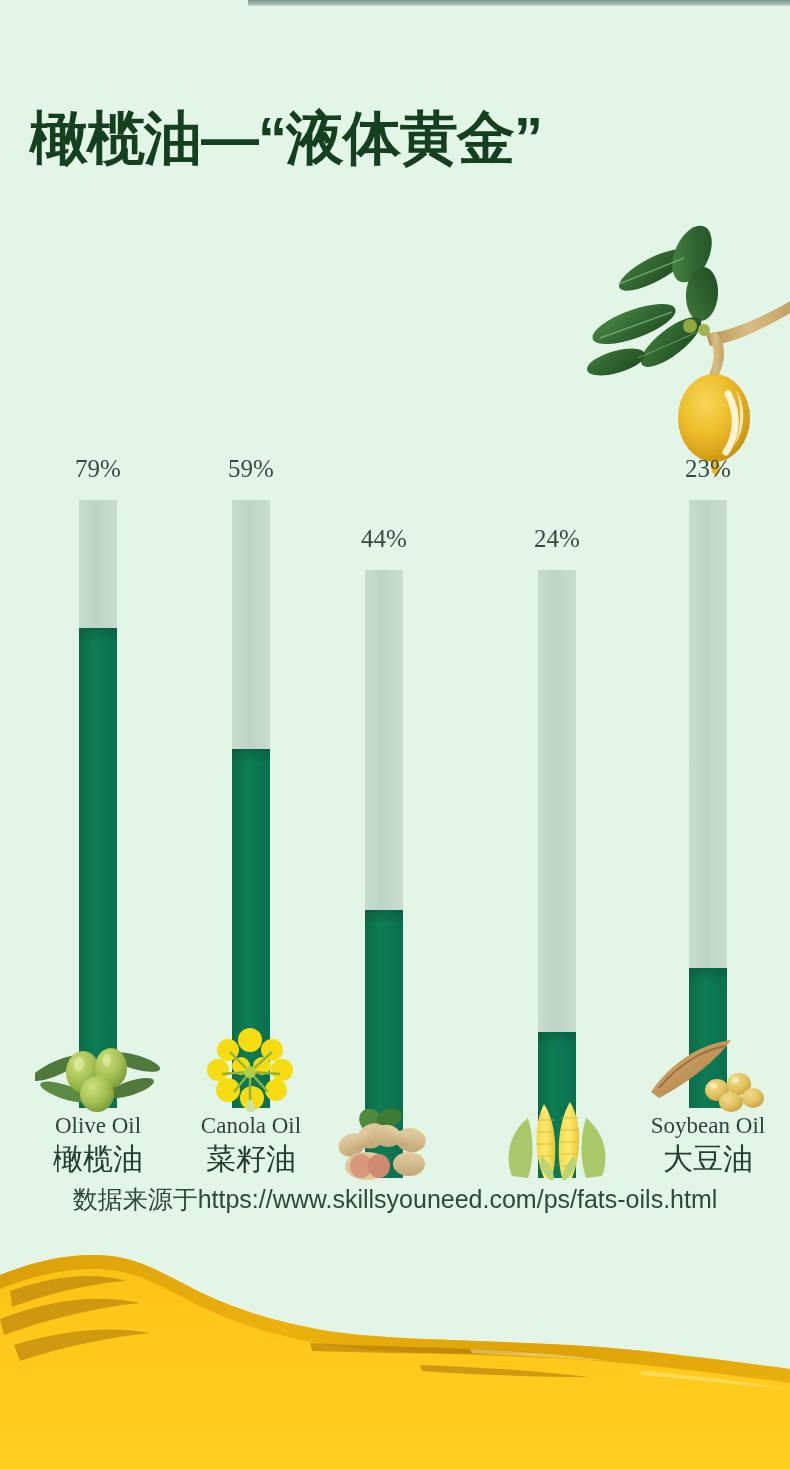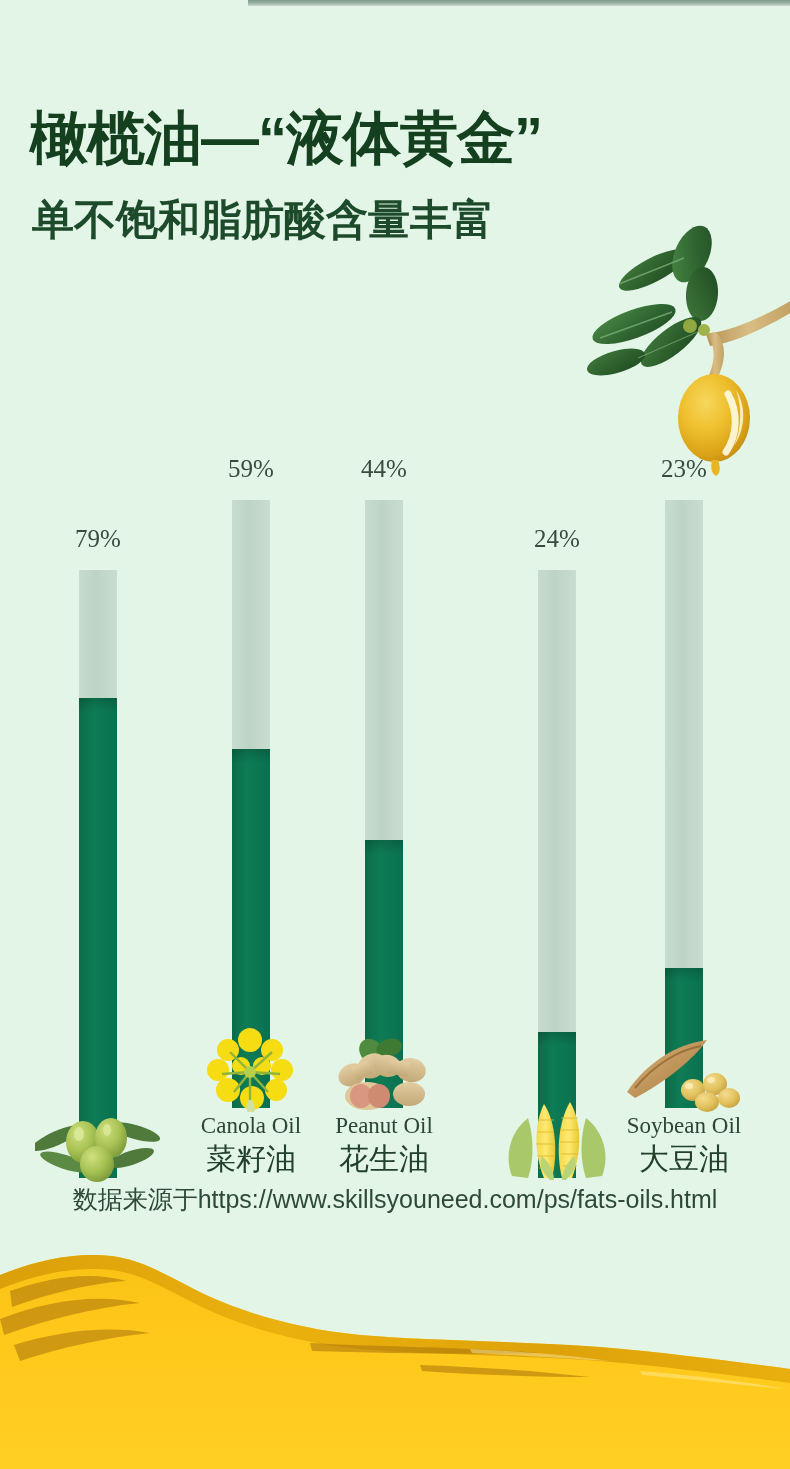--- a/index.html
+++ b/index.html
@@ -76,21 +76,20 @@
   
   #oil-wave { position:absolute; left:0; bottom:0; width:790px; height:232px; }
 </style>
 </head>
 <body>
 
 <div id="top-strip"></div>
 
 <div id="header">
   <div id="title-main">橄榄油—“液体黄金”</div>
-  <div id="title-sub">单不饱和脂肪酸含量丰富</div>
 
   <svg id="olive-branch" viewBox="0 0 206 262">
     <defs>
       <linearGradient id="lf1" x1="0" y1="0" x2="1" y2="1">
         <stop offset="0%" stop-color="#3f7a3c"></stop>
           <stop offset="55%" stop-color="#2d5f2c"></stop>
           <stop offset="100%" stop-color="#1f4a22"></stop>
       </linearGradient>
       <linearGradient id="lf2" x1="0" y1="0" x2="1" y2="1">
         <stop offset="0%" stop-color="#4a8a45"></stop>
@@ -153,20 +152,24 @@
         <ellipse cx="100" cy="36" rx="26" ry="7" transform="rotate(16 100 36)" fill="#4f7a3c"></ellipse>
         <ellipse cx="30" cy="66" rx="26" ry="7" transform="rotate(18 30 66)" fill="#5a8a44"></ellipse>
         <ellipse cx="96" cy="62" rx="24" ry="7" transform="rotate(-18 96 62)" fill="#4f7a3c"></ellipse>
         <ellipse cx="48" cy="46" rx="17" ry="21" fill="url(#ol1)"></ellipse>
         <ellipse cx="76" cy="42" rx="16" ry="20" fill="url(#ol1)"></ellipse>
         <ellipse cx="62" cy="68" rx="17" ry="18" fill="url(#ol1)"></ellipse>
         <ellipse cx="44" cy="38" rx="5" ry="7" fill="#e2efa8" opacity=".65"></ellipse>
         <ellipse cx="72" cy="34" rx="4" ry="6" fill="#e2efa8" opacity=".6"></ellipse>
       </svg>
     </div>
+    <div class="labels">
+      <div class="label-en">Olive Oil</div>
+      <div class="label-cn">橄榄油</div>
+    </div>
   </div>
 
   <div class="bar-col" style="left:175px;">
     <div class="pct-label">59%</div>
     <div class="bar-track">
       <div class="bar-fill" style="height:59%"></div>
       <svg class="produce" viewBox="0 0 126 86">
         <g fill="#f6dc12">
           <circle cx="40" cy="24" r="11"></circle>
             <circle cx="62" cy="14" r="12"></circle>
@@ -219,24 +222,20 @@
         <g transform="rotate(10 78 42)">
           <ellipse cx="66" cy="42" rx="14" ry="11" fill="url(#pn)"></ellipse>
           <ellipse cx="90" cy="42" rx="15" ry="12" fill="url(#pn)"></ellipse>
           <rect x="68" y="35" width="20" height="14" fill="url(#pn)"></rect>
         </g>
         <ellipse cx="46" cy="70" rx="22" ry="14" fill="#e0c79a"></ellipse>
         <ellipse cx="40" cy="70" rx="11" ry="12" fill="#d9977f"></ellipse>
         <ellipse cx="58" cy="70" rx="11" ry="12" fill="#cf8a72"></ellipse>
         <ellipse cx="88" cy="68" rx="16" ry="12" fill="url(#pn)"></ellipse>
       </svg>
-    </div>
-    <div class="labels">
-      <div class="label-en">Peanut Oil</div>
-      <div class="label-cn">花生油</div>
     </div>
   </div>
 
   <div class="bar-col" style="left:481px;">
     <div class="pct-label">24%</div>
     <div class="bar-track">
       <div class="bar-fill" style="height:24%"></div>
       <svg class="produce" viewBox="0 0 126 86">
         <defs>
             <linearGradient id="cg" x1="0" y1="0" x2="1" y2="0">
@@ -260,21 +259,21 @@
             <path d="M66 46 L 85 46"></path>
             <path d="M67 58 L 84 58"></path>
             <path d="M69 70 L 83 70"></path>
         </g>
         <path d="M56 84 C 48 76 44 68 48 60 C 56 68 60 76 60 84 Z" fill="#b9d477"></path>
         <path d="M72 84 C 80 76 84 68 80 60 C 72 68 68 76 68 84 Z" fill="#b9d477"></path>
       </svg>
     </div>
   </div>
 
-  <div class="bar-col" style="left:608px;">
+  <div class="bar-col" style="left:632px;">
     <div class="pct-label">23%</div>
     <div class="bar-track">
       <div class="bar-fill" style="height:23%"></div>
       <svg class="produce" viewBox="0 0 126 86">
         <defs>
             <radialGradient id="sb" cx="35%" cy="30%" r="75%">
           <stop offset="0%" stop-color="#f4dc8e"></stop>
               <stop offset="60%" stop-color="#e2c25f"></stop>
               <stop offset="100%" stop-color="#c7a23e"></stop>
         </radialGradient>

